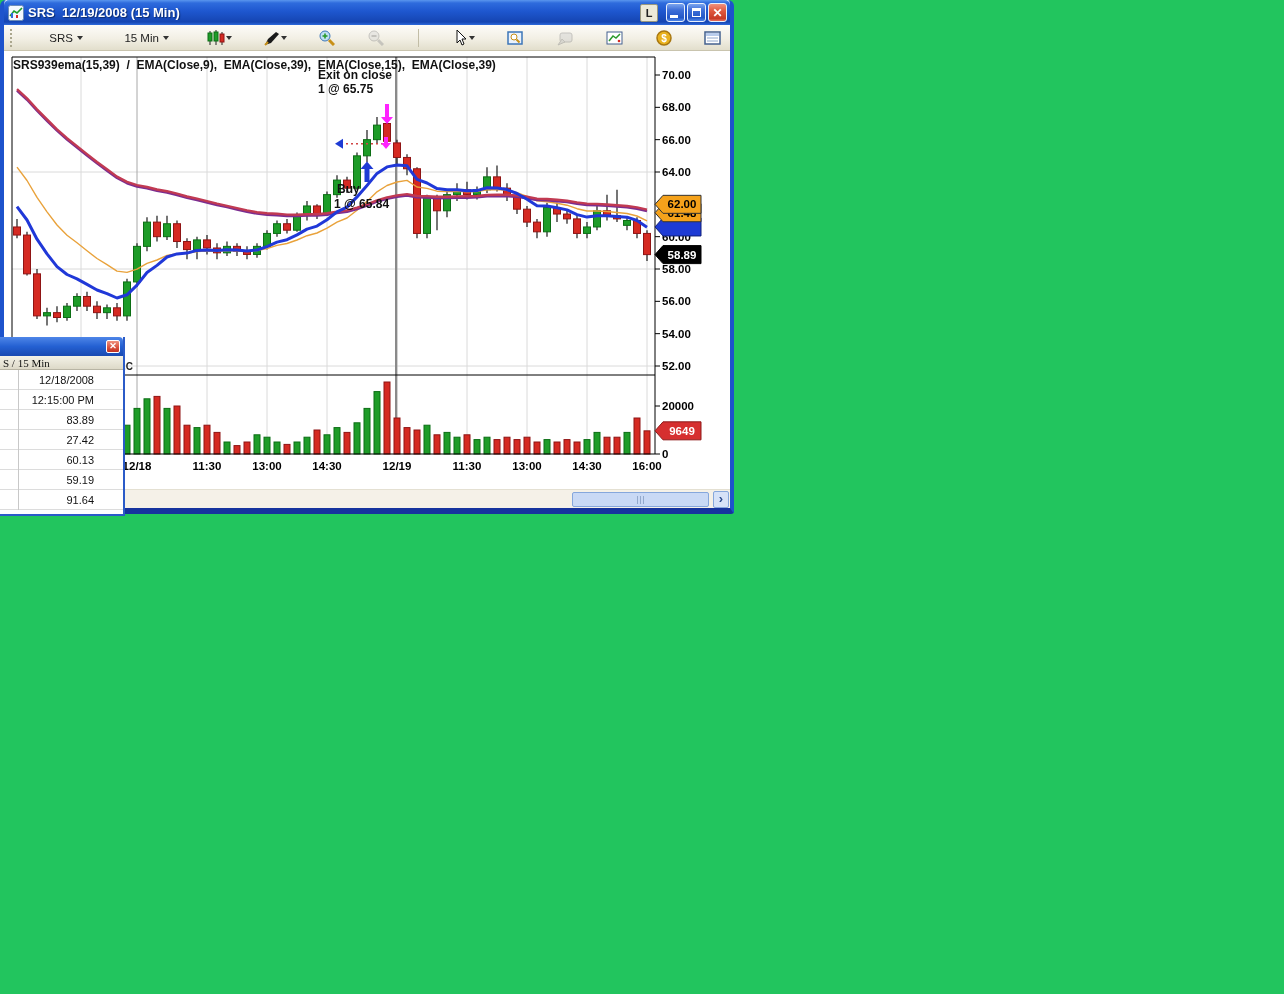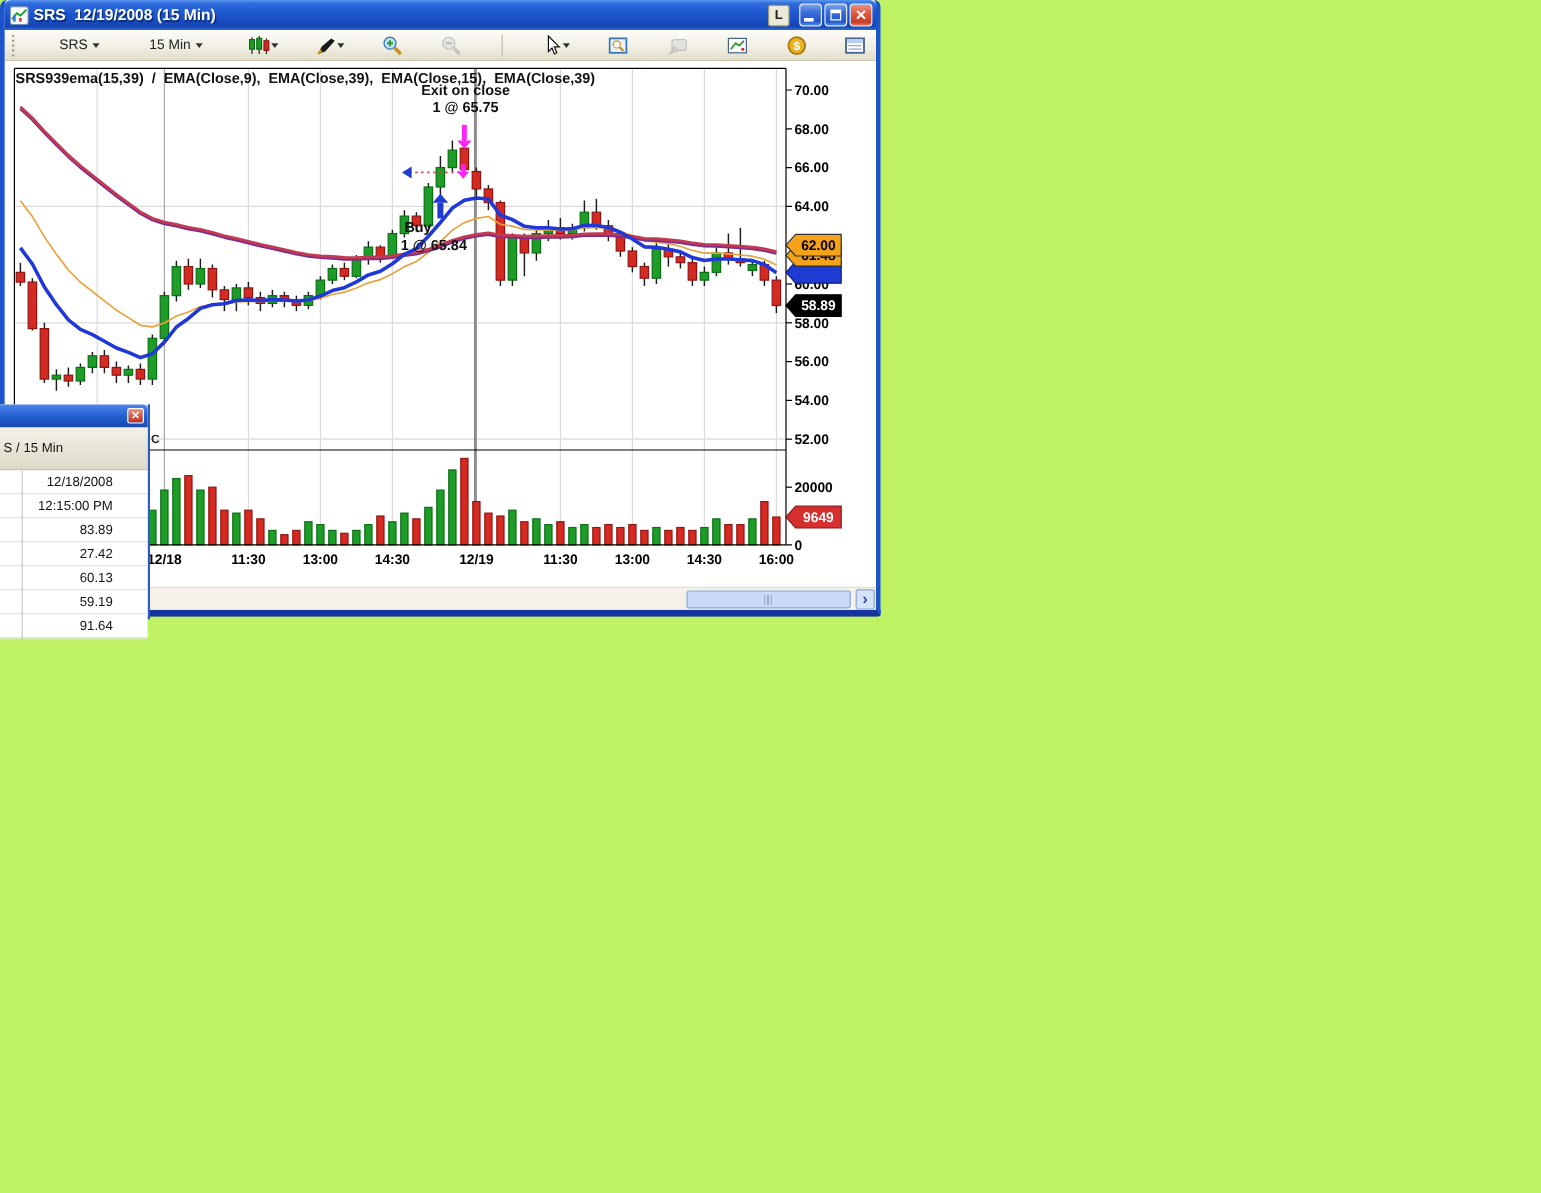--- a/index.html
+++ b/index.html
@@ -1,17 +1,17 @@
 <!DOCTYPE html>
 <html><head>
 <meta charset="utf-8">
 <style>
   html,body{margin:0;padding:0;background:#fff;}
   *{box-sizing:border-box;}
-  .page{position:relative;width:1284px;height:994px;background:#bef264;overflow:hidden;
+  .page{position:relative;width:1284px;height:994px;background:#22c55e;overflow:hidden;
         font-family:"Liberation Sans",sans-serif;}
 
   
   .xp-window{position:absolute;left:0;top:4;width:734px;height:514px;
     border-left:4px solid #1D53CC;border-right:4px solid #1D53CC;border-bottom:6px solid #16339E;
     border-radius:6px 6px 3px 3px;background:#fff;}
   .titlebar{height:25px;display:flex;align-items:center;padding:0 3px 0 4px;
     background:linear-gradient(180deg,#5A96EE 0%,#2E6BDD 12%,#1E57CF 45%,#1545B2 88%,#2E6BDD 100%);
     border-radius:5px 5px 0 0;}
   .title-icon{width:16px;height:16px;margin-right:4px;flex:0 0 auto;}
@@ -40,21 +40,21 @@
     border-radius:2px;margin:0 1px;}
   .tbtn.wcaret{width:30px;}
   .tbtn.disabled{opacity:.45;filter:grayscale(1);}
   .tsep{width:1px;height:18px;background:#C2BDA6;margin:0 5px;}
 
   
   .chart-client{position:relative;width:726px;height:438px;background:#fff;overflow:hidden;}
   .chart-client svg{position:absolute;left:0;top:0;}
   .indicator-label{position:absolute;left:9px;top:7px;font-size:12px;font-weight:bold;color:#111;
     white-space:pre;z-index:3;}
-  .exit-note{position:absolute;left:314px;top:17px;width:140px;text-align:center;z-index:3;
+  .exit-note{position:absolute;left:314px;top:17px;width:140px;z-index:3;
     font-size:12px;font-weight:bold;color:#111;line-height:14px;}
   .buy-note{position:absolute;left:330px;top:131px;width:80px;text-align:left;z-index:3;
     font-size:12px;font-weight:bold;color:#111;line-height:15px;}
   .buy-note .l1{padding-left:3px;}
   .clip-frag{position:absolute;left:119px;top:310px;font-size:10px;font-weight:bold;color:#222;z-index:3;}
 
   
   .hscroll{position:relative;width:726px;height:19px;background:#F5F1E8;border-top:1px solid #E4E0D2;}
   .hthumb{position:absolute;left:568px;top:2px;width:137px;height:15px;background:#C9D9F5;
     border:1px solid #86A7DC;border-radius:2px;}
@@ -65,23 +65,23 @@
   .harrow span{color:#2B4B8C;font-weight:bold;font-size:13px;line-height:1;margin-top:-2px;}
 
   
   .data-window{position:absolute;left:0;top:337px;width:125px;height:179px;z-index:10;
     border-right:2px solid #2B5BC8;border-bottom:2px solid #2B5BC8;background:#fff;}
   .dw-titlebar{height:19px;background:linear-gradient(180deg,#4E86E8 0%,#2460D2 50%,#1A4BB4 95%);
     border-radius:0 4px 0 0;position:relative;}
   .dw-close{position:absolute;right:3px;top:3px;width:14px;height:13px;border:1px solid #fff;border-radius:2px;
     background:linear-gradient(180deg,#F0927E 0%,#D8503C 60%,#C03020 100%);color:#fff;font-size:9px;
     font-weight:bold;display:flex;align-items:center;justify-content:center;line-height:1;}
-  .dw-header{height:36px;background:linear-gradient(180deg,#F4F2E8 0%,#DDD9C8 100%);
+  .dw-header{height:14px;background:linear-gradient(180deg,#F4F2E8 0%,#DDD9C8 100%);
     border-bottom:1px solid #B8B4A4;font-size:11px;color:#111;display:flex;align-items:center;
-    padding-left:3px;}
+    padding-left:3px;font-family:Liberation Serif, serif;}
   .dw-rows{position:relative;}
   .dw-row{height:20px;border-bottom:1px solid #DCDCDC;font-size:11px;color:#111;
     display:flex;align-items:center;justify-content:flex-end;padding-right:29px;background:#fff;}
   .dw-vline{position:absolute;left:18px;top:0;bottom:0;width:1px;background:#C8C8C8;}
 </style>
 </head>
 <body>
 
 <div class="page">
 

